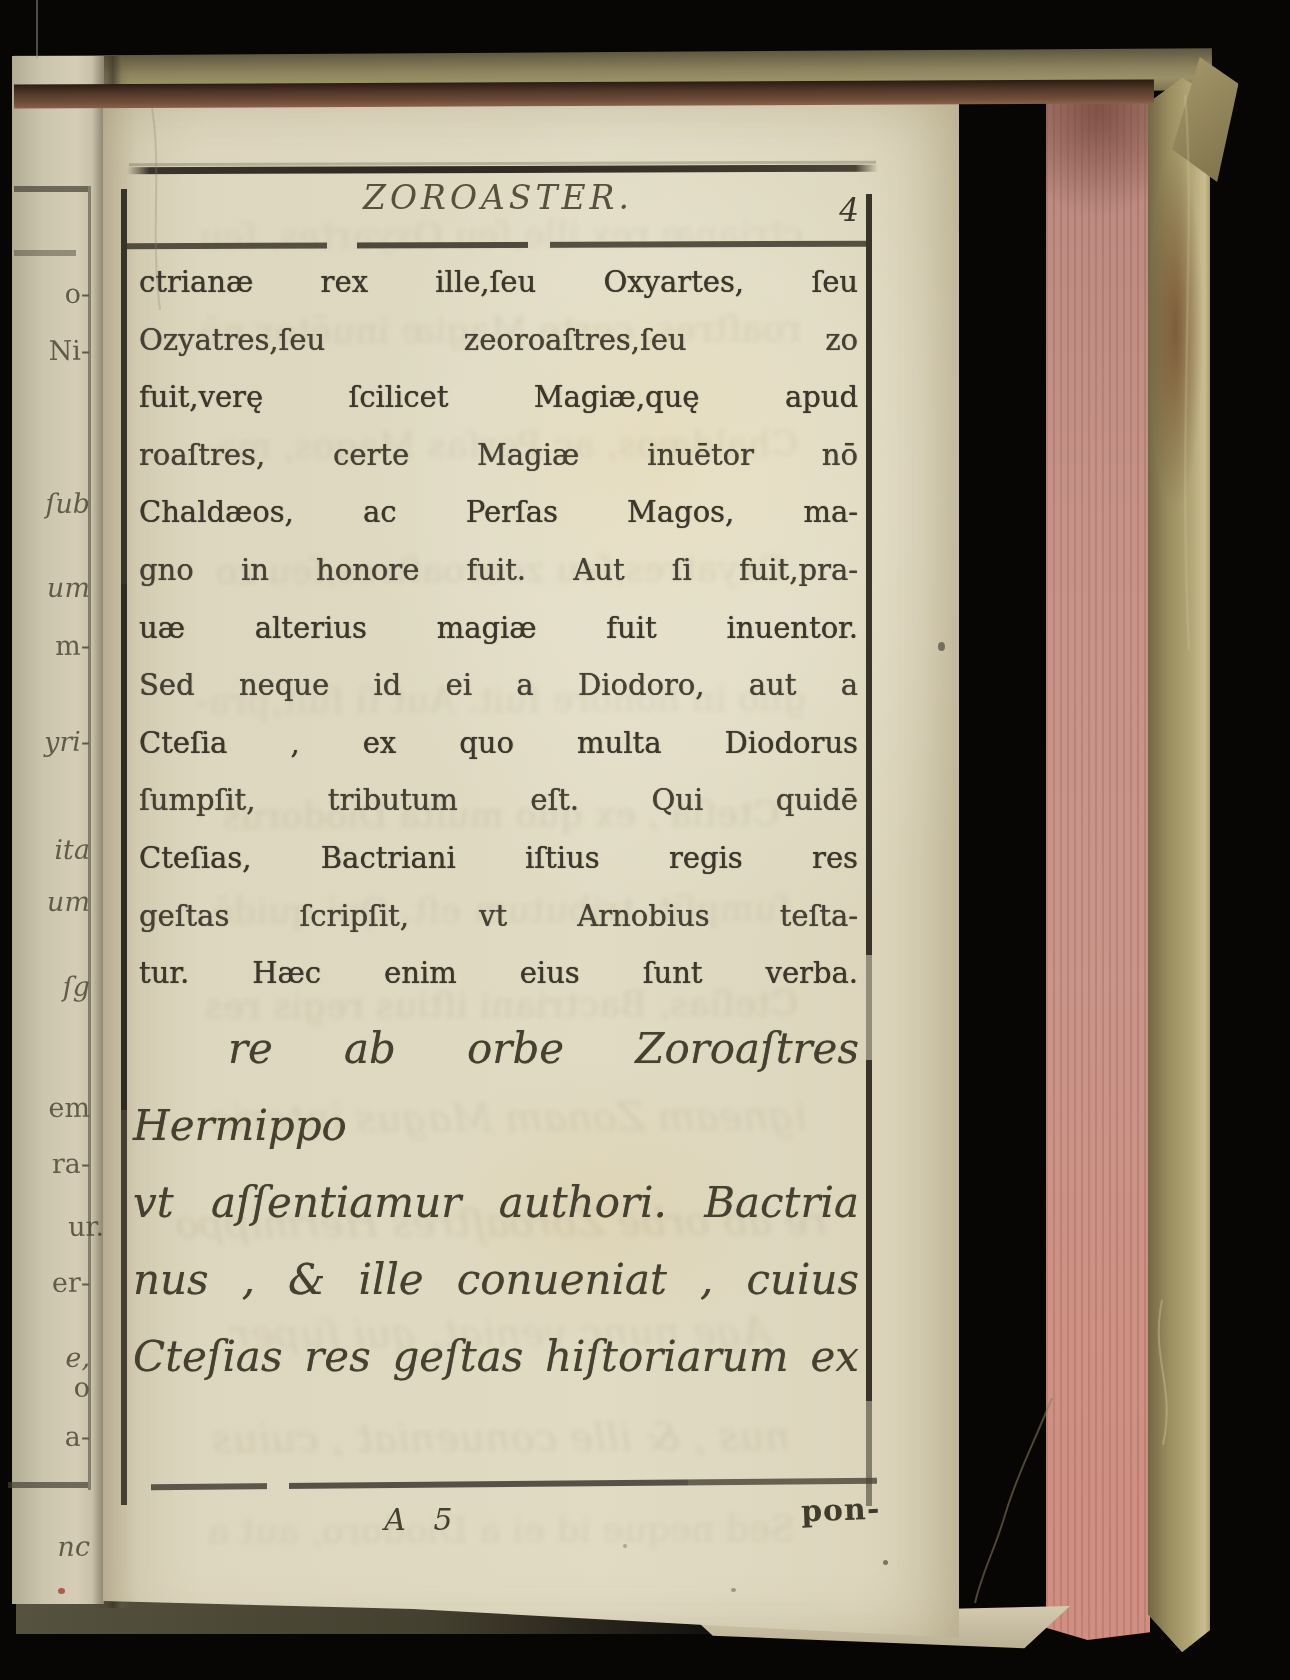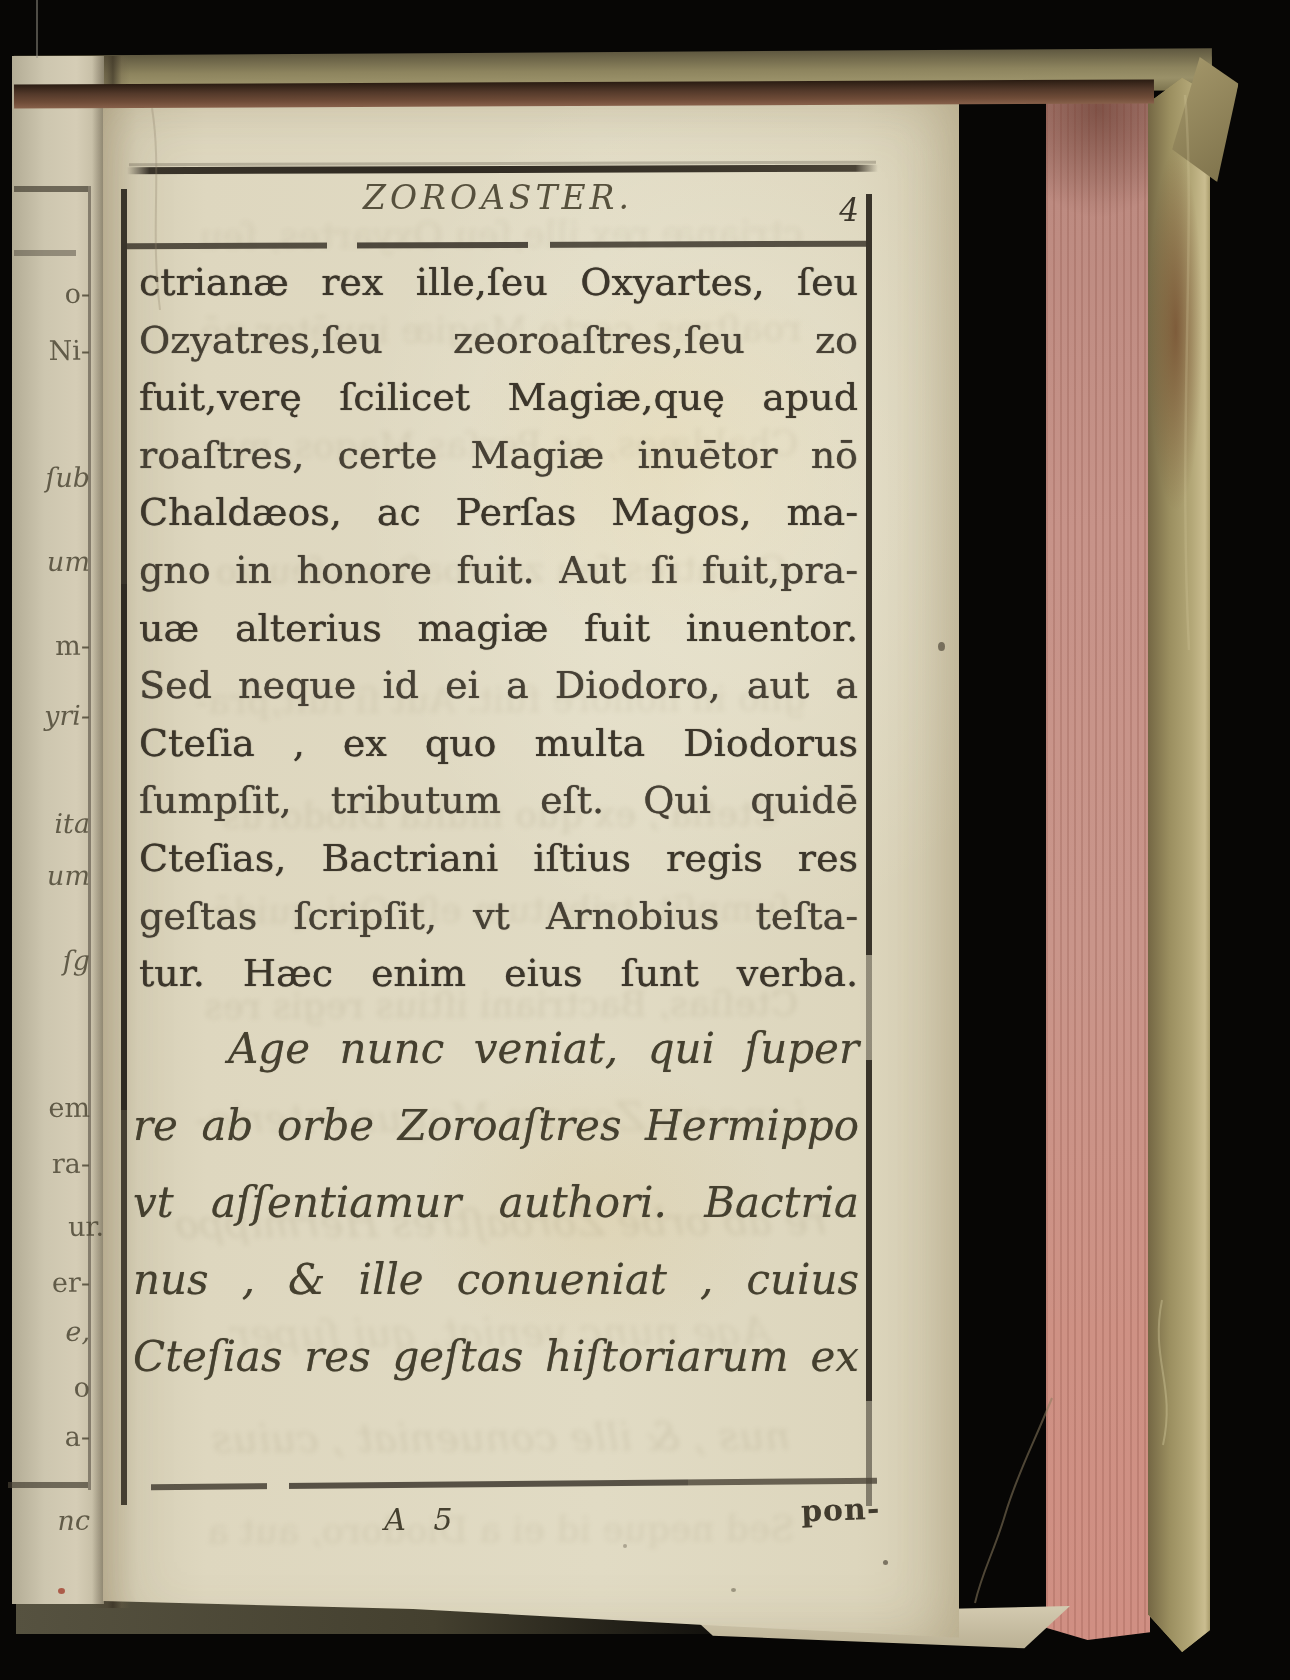--- a/index.html
+++ b/index.html
@@ -42,21 +42,21 @@
 
   
   .fragments{position:absolute;inset:0;z-index:3;pointer-events:none;}
   .prev-vrule{position:absolute;left:88px;top:186px;width:3px;height:1304px;background:#4c463a;opacity:.55;}
   .prev-dash{position:absolute;height:6px;background:#453f32;opacity:.7;}
   .pd1{left:14px;top:186px;width:74px;}
   .pd2{left:14px;top:250px;width:62px;opacity:.45;}
   .pd3{left:8px;top:1482px;width:80px;}
   .frag{position:absolute;left:12px;width:78px;text-align:right;padding-right:3px;
     font-size:27px;color:#4e4836;opacity:.85;transform:rotate(-.5deg);}
-  .frag.it{font-style:italic;}
+  .frag.it{font-style:italic;margin-top:26px;}
 
   
   .page{position:absolute;left:103px;top:94px;width:856px;height:1552px;z-index:5;
     background:
       radial-gradient(60% 42% at 72% 26%,rgba(255,253,240,.30),rgba(0,0,0,0) 70%),
       radial-gradient(34% 18% at 66% 23%,rgba(209,172,80,.16),rgba(0,0,0,0) 70%),
       radial-gradient(30% 14% at 58% 72%,rgba(205,170,92,.13),rgba(0,0,0,0) 70%),
       linear-gradient(90deg,#c3b99e 0%,#d6cfb6 4%,#ded7bf 12%,#e1dbc4 58%,#ddd6bd 88%,#d3cbb0 100%);
     box-shadow:inset 0 0 70px rgba(118,102,66,.22), inset -18px 0 46px rgba(146,126,84,.18);
     clip-path:polygon(0 0,944px 0,944px 1548px,620px 1532px,310px 1515px,0 1507px);}
@@ -79,21 +79,21 @@
   .vrule-left{left:18px;top:95px;height:1316px;}
   .vrule-right{left:763px;top:100px;height:1312px;
     background:linear-gradient(180deg,#39342a 0 58%,rgba(57,52,42,.45) 58% 66%,#39342a 66% 92%,rgba(57,52,42,.55) 92% 100%);}
 
   .header{position:absolute;left:24px;top:84px;width:742px;text-align:center;}
   .header-title{font-style:italic;font-size:33px;letter-spacing:4px;color:#48422f;opacity:.9;}
   .page-num{position:absolute;left:726px;top:98px;width:40px;font-style:italic;
     font-size:31px;color:#3d372c;text-align:center;}
 
   .roman-lines{position:absolute;left:36px;top:160px;width:719px;}
-  .rline{font-size:38px;line-height:57.6px;color:#3c362b;text-align:justify;text-align-last:justify;
+  .rline{font-size:29px;line-height:57.6px;color:#3c362b;text-align:justify;text-align-last:justify;
     text-shadow:0 0 .7px rgba(54,48,38,.75),.4px .4px 1px rgba(60,54,42,.4);}
   .rline:nth-child(even){opacity:.93;}
   .italic-lines{position:absolute;left:30px;top:916px;width:726px;}
   .iline{font-style:italic;font-size:42px;line-height:77px;color:#45402f;
     text-align:justify;text-align-last:justify;
     text-shadow:0 0 .7px rgba(62,56,42,.6);}
   .iline:first-child{text-indent:95px;}
 
   .signature{position:absolute;left:255px;top:1408px;width:130px;text-align:center;
     font-style:italic;font-size:30px;letter-spacing:9px;color:#45402f;}
@@ -187,21 +187,20 @@
         <div class="rline">gno in honore fuit. Aut ſi fuit,pra-</div>
         <div class="rline">uæ alterius magiæ fuit inuentor.</div>
         <div class="rline">Sed neque id ei a Diodoro, aut a</div>
         <div class="rline">Cteſia , ex quo multa Diodorus</div>
         <div class="rline">ſumpſit, tributum eſt. Qui quidē</div>
         <div class="rline">Cteſias, Bactriani iſtius regis res</div>
         <div class="rline">geſtas ſcripſit, vt Arnobius teſta-</div>
         <div class="rline">tur. Hæc enim eius ſunt verba.</div>
       </div>
     <div class="italic-lines" id="italic">
-        <div class="iline">Age nunc veniat, qui ſuper</div>
         <div class="iline">re ab orbe Zoroaſtres Hermippo</div>
         <div class="iline">vt aſſentiamur authori. Bactria</div>
         <div class="iline">nus , &amp; ille conueniat , cuius</div>
         <div class="iline">Cteſias res geſtas hiſtoriarum ex</div>
       </div>
 
     <div class="rule rule-bottom"></div>
     <div class="signature">A 5</div>
     <div class="catchword">pon-</div>
 

